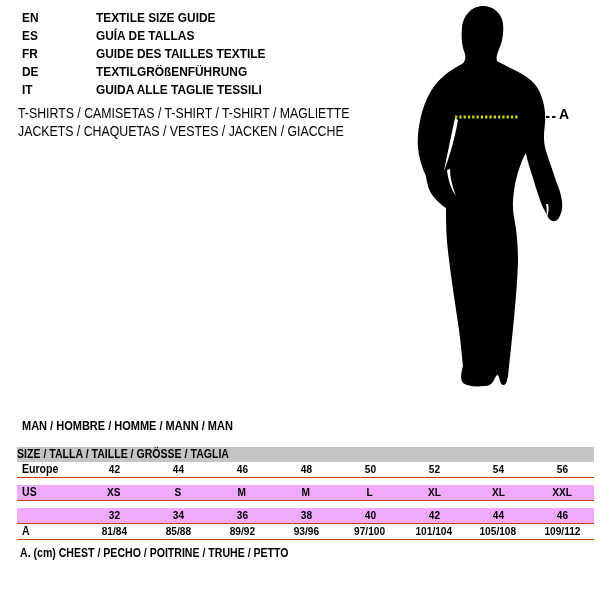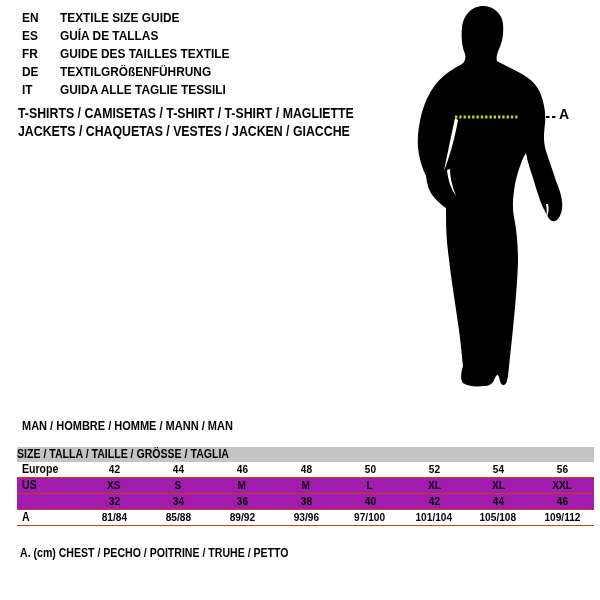--- a/index.html
+++ b/index.html
@@ -7,38 +7,38 @@
     position:relative;width:600px;height:600px;background:#fff;overflow:hidden;
     font-family:"Liberation Sans","DejaVu Sans",sans-serif;color:#000;
     -webkit-font-smoothing:antialiased;
   }
   
   .lx{display:inline-block;transform:scaleX(0.88);transform-origin:0 50%;white-space:nowrap;}
   .cx{display:inline-block;transform:scaleX(0.88);transform-origin:50% 50%;white-space:nowrap;}
 
   
   .lang-list{position:absolute;left:22px;top:9px;}
-  .lang-row{display:flex;height:18px;line-height:18px;font-size:13.5px;font-weight:700;}
+  .lang-row{display:flex;height:18px;line-height:18px;font-size:13.5px;font-weight:700;gap:36px;}
   .lang-code{width:38px;}
   
   .cats{position:absolute;left:18px;top:104px;}
-  .cat-line{height:18px;line-height:18px;font-size:14px;font-weight:700;}
+  .cat-line{height:18px;line-height:18px;font-size:14px;font-weight:400;}
 
   
   .figure-wrap{position:absolute;left:400px;top:0;width:200px;height:400px;}
   .measure-a{position:absolute;left:559px;top:107px;font-size:14px;font-weight:700;line-height:14px;}
 
   
   .section-title{position:absolute;left:22px;top:419px;font-size:12.5px;font-weight:700;line-height:14px;}
 
   
   .size-table{position:absolute;left:17px;top:447px;width:577px;font-weight:700;}
   .t-header{height:15px;line-height:15px;background:#c4c4c4;font-size:12px;}
   .t-row{display:flex;height:15px;line-height:15px;font-size:11.5px;border-bottom:1px solid #c2410c;}
-  .t-row.shade{background:#a21caf;}
+  .t-row.shade{background:#f0abfc;margin-top:7px;}
   .t-label{flex:0 0 60px;padding-left:5px;font-size:12px;}
   .t-cell{flex:1;text-align:center;}
 
   
   .footer-note{position:absolute;left:20px;top:546px;font-size:12px;font-weight:700;line-height:15px;}
 </style>
 </head>
 <body>
 
 <div id="canvas">

